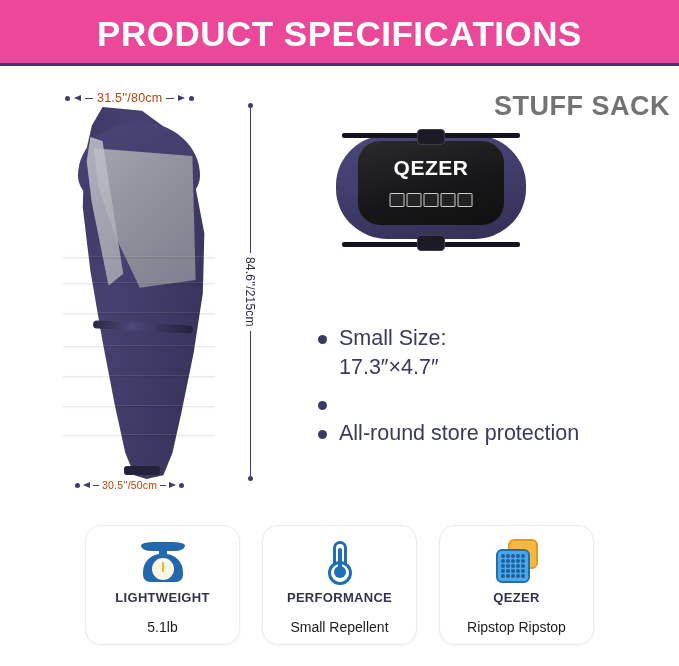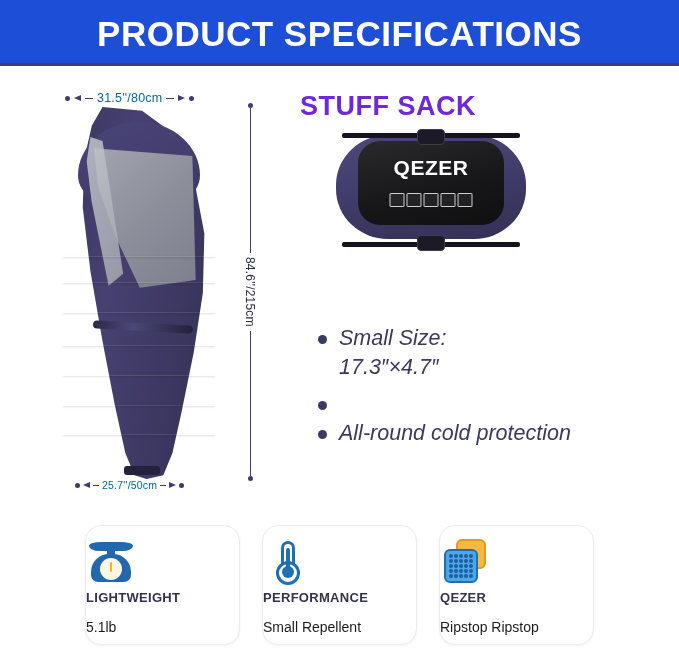--- a/index.html
+++ b/index.html
@@ -15,21 +15,21 @@
     font-family: "Liberation Sans", sans-serif;
     color: #3a3a5c;
   }
 
   
   .header-banner {
     position: absolute;
     left: 0; top: 0;
     width: 679px;
     height: 66px;
-    background: #1d4ed8;
+    background: #ec4899;
     display: flex;
     align-items: center;
     justify-content: center;
   }
   .header-banner .rule-bottom {
     position: absolute;
     left: 0; bottom: 0;
     width: 100%;
     height: 3px;
     background: #3f3c72;
@@ -78,21 +78,21 @@
   .dim-arrow-l, .dim-arrow-r {
     width: 0; height: 0;
     border-top: 3.5px solid transparent;
     border-bottom: 3.5px solid transparent;
     flex: none;
   }
   .dim-arrow-l { border-right: 7px solid #3f3c72; }
   .dim-arrow-r { border-left: 7px solid #3f3c72; }
   .dim-label {
     font-size: 12.5px;
-    color: #0369a1;
+    color: #c2410c;
     white-space: nowrap;
     letter-spacing: 0.2px;
   }
   .dim-seg {
     height: 1px;
     background: #3f3c72;
     flex: none;
   }
 
   
@@ -201,24 +201,24 @@
   .sack-block {
     position: absolute;
     left: 300px; top: 10px;
     width: 370px;
     height: 430px;
   }
   .sack-title {
     position: absolute;
     left: 0; top: 12px;
     width: 370px;
-    text-align: left;
+    text-align: right;
     font-size: 27px;
     font-weight: bold;
-    color: #6d28d9;
+    color: #737373;
     letter-spacing: 0.5px;
   }
   .sack-img {
     position: absolute;
     left: 36px; top: 50px;
     width: 190px;
     height: 120px;
   }
   .sack-shell {
     position: absolute;
@@ -284,21 +284,20 @@
   .bullets {
     position: absolute;
     left: 18px; top: 245px;
     width: 350px;
   }
   .bullet-row {
     display: flex;
     align-items: flex-start;
     gap: 12px;
     margin-bottom: 9px;
-    font-style: italic;
   }
   .bullet-dot {
     width: 9px; height: 9px;
     border-radius: 50%;
     background: #3a3a63;
     margin-top: 11px;
     flex: none;
   }
   .bullet-text {
     font-size: 21.5px;
@@ -323,20 +322,21 @@
   }
   .card {
     width: 155px;
     height: 120px;
     background: #ffffff;
     border: 1px solid #ececec;
     border-radius: 16px;
     box-shadow: 0 1px 3px rgba(0,0,0,0.05);
     display: flex;
     flex-direction: column;
+    align-items: center;
     justify-content: flex-start;
     padding-top: 10px;
     box-sizing: border-box;
   }
   .card-icon {
     width: 50px; height: 50px;
     position: relative;
     margin-bottom: 4px;
   }
   .card-title {
@@ -495,21 +495,21 @@
       <span class="v-line"></span>
       <span class="v-label">84.6''/215cm</span>
       <span class="v-line"></span>
       <span class="dim-dot"></span>
     </div>
 
     <div class="dim-bottom">
       <span class="dim-dot"></span>
       <span class="dim-arrow-l"></span>
       <span class="dim-seg" style="width:6px"></span>
-      <span class="dim-label">25.7''/50cm</span>
+      <span class="dim-label">30.5''/50cm</span>
       <span class="dim-seg" style="width:6px"></span>
       <span class="dim-arrow-r"></span>
       <span class="dim-dot"></span>
     </div>
   </div>
 
   <div class="sack-block">
     <div class="sack-title">STUFF SACK</div>
 
     <div class="sack-img">
@@ -536,21 +536,21 @@
         <span class="bullet-text">
           <span>Small Size:</span>
           <span class="bullet-sub">17.3″×4.7″</span>
         </span>
       </div>
       <div class="bullet-row">
         <span class="bullet-dot"></span>
       </div>
       <div class="bullet-row">
         <span class="bullet-dot"></span>
-        <span class="bullet-text">All-round cold protection</span>
+        <span class="bullet-text">All-round store protection</span>
       </div>
     </div>
   </div>
 </div>
 
 <div class="cards">
 
   <div class="card">
     <div class="card-icon">
       <span class="scale-top"></span>

